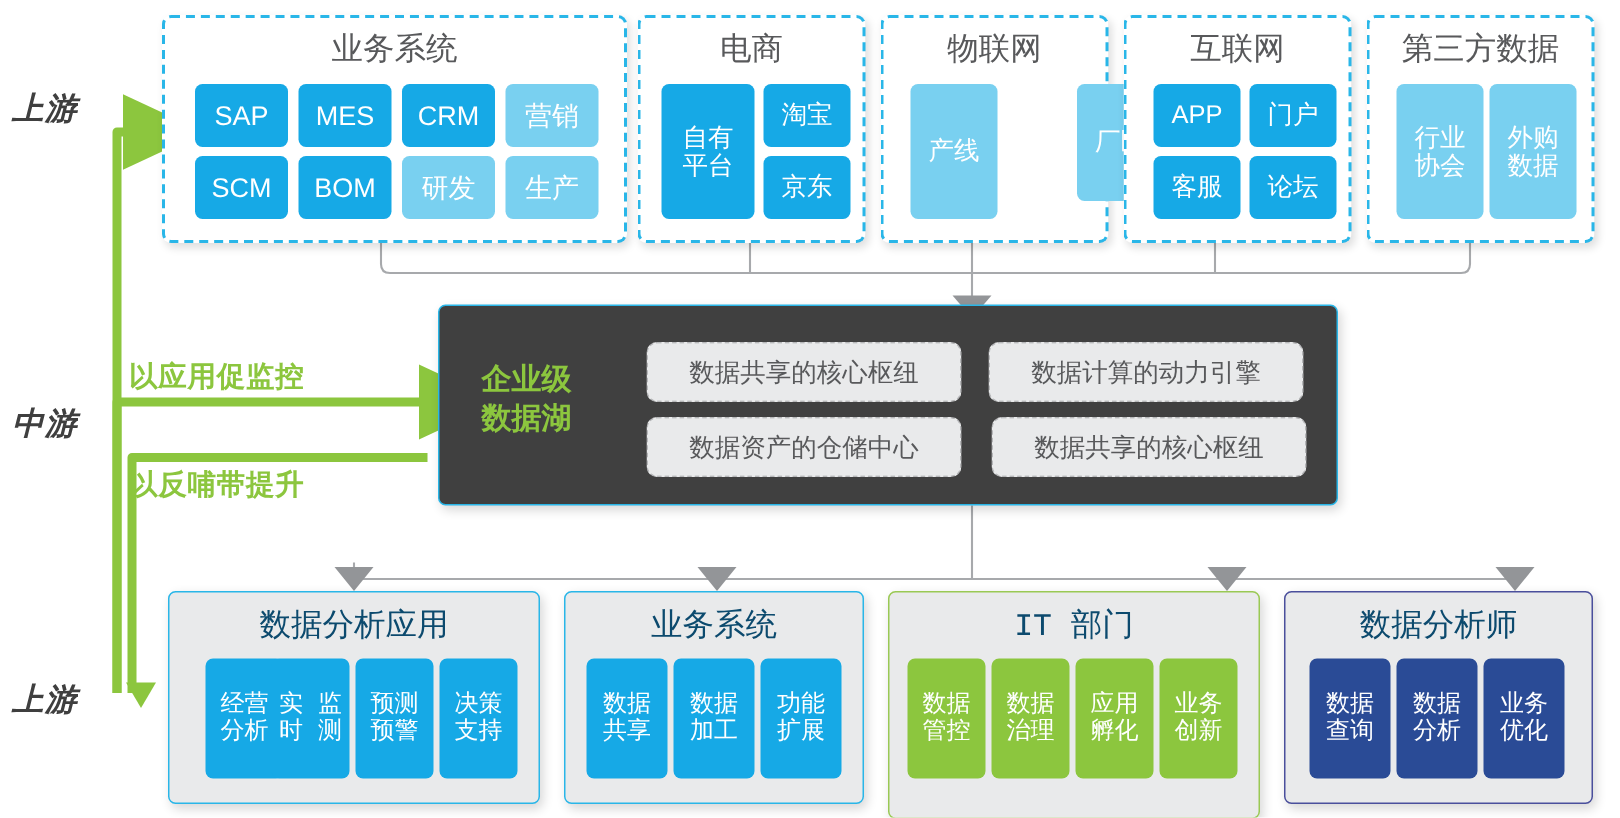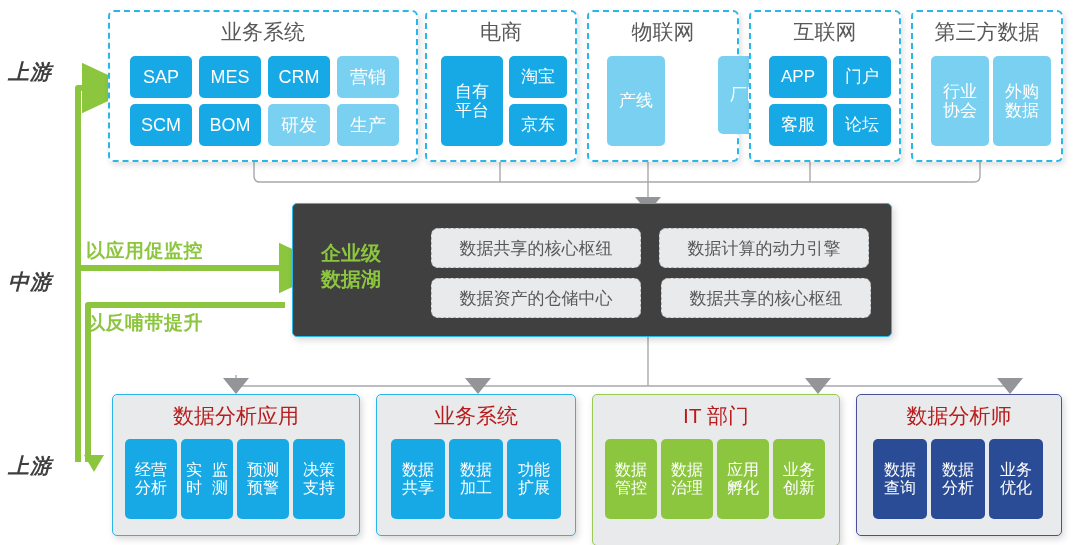--- a/index.html
+++ b/index.html
@@ -67,21 +67,21 @@
 
   
   .cons-panel{
     position:absolute;border-radius:5px;background:#e9eaeb;box-sizing:border-box;
     box-shadow:2px 3px 7px rgba(0,0,0,0.16);border:1.5px solid #29b6e8;
   }
   .cons-panel.green-b{border-color:#9ac954;}
   .cons-panel.navy-b{border-color:#4a4f9c;}
   .cons-title{
     position:absolute;left:0;right:0;top:7px;text-align:center;
-    font-size:21px;color:#b91c1c;white-space:nowrap;
+    font-size:21px;color:#0c4a6e;white-space:nowrap;font-family:Liberation Mono, monospace;
   }
   .cons-body{position:absolute;left:10px;right:10px;top:44px;bottom:10px;}
 </style>
 </head>
 <body>
 
 <div class="stage">
 
   <svg class="svg-layer" viewBox="0 0 1080 545" xmlns="http://www.w3.org/2000/svg">
     <defs>
@@ -231,21 +231,21 @@
     </div>
     <div class="lake-cell" style="left:138px;top:24px;width:210px;height:40px;">数据共享的核心枢纽</div>
     <div class="lake-cell" style="left:366px;top:24px;width:210px;height:40px;">数据计算的动力引擎</div>
     <div class="lake-cell" style="left:138px;top:74px;width:210px;height:40px;">数据资产的仓储中心</div>
     <div class="lake-cell" style="left:368px;top:74px;width:210px;height:40px;">数据共享的核心枢纽</div>
   </div>
 
   <div class="cons-panel" style="left:112px;top:394px;width:248px;height:142px;">
     <div class="cons-title">数据分析应用</div>
     <div class="cons-body">
-      <div class="chip blue f16" style="left:2px;top:0;width:52px;height:80px;flex-direction:column;">
+      <div class="chip blue f16" style="left:14px;top:0;width:52px;height:80px;flex-direction:column;">
         <span class="t">经营</span>
         <span class="t">分析</span>
       </div>
       <div class="chip blue f16" style="left:58px;top:0;width:52px;height:80px;flex-direction:row;">
         <span class="t">实时</span>
         <span class="t">监测</span>
       </div>
       <div class="chip blue f16" style="left:114px;top:0;width:52px;height:80px;flex-direction:column;">
         <span class="t">预测</span>
         <span class="t">预警</span>

